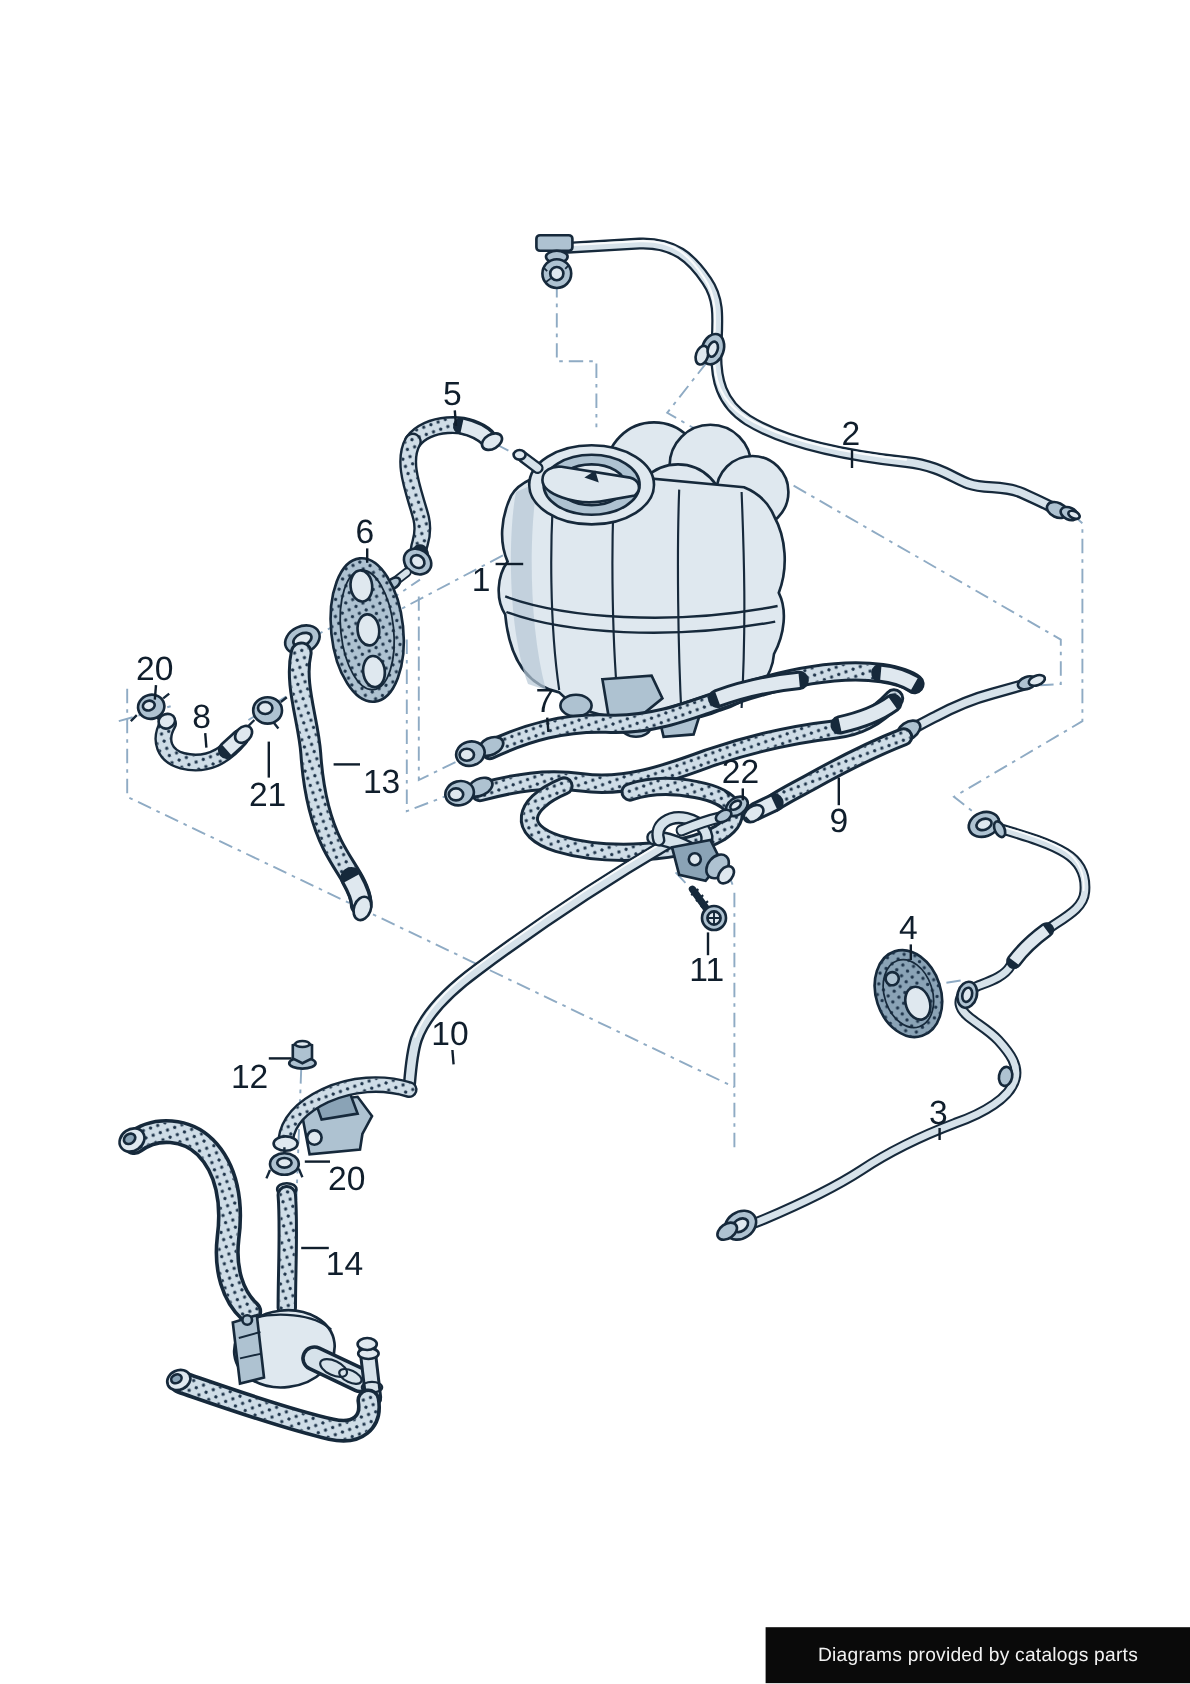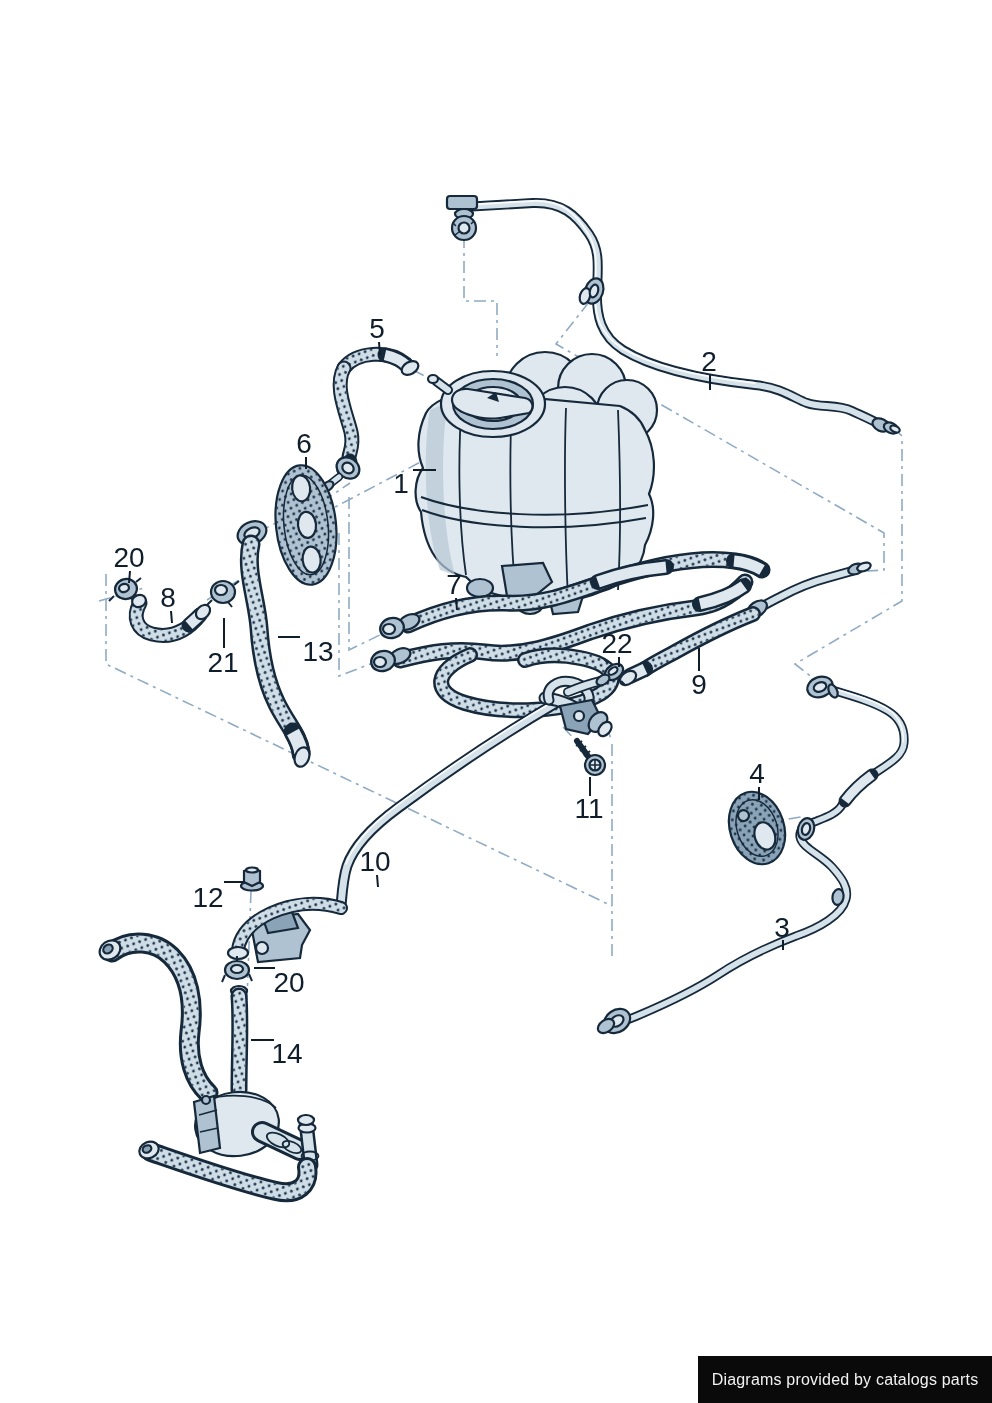--- a/index.html
+++ b/index.html
@@ -20,21 +20,21 @@
   .hs{fill:none;stroke:var(--fill-light);stroke-linecap:butt;}
   .po{fill:none;stroke:var(--outline);stroke-linecap:round;stroke-linejoin:round;}
   .pi{fill:none;stroke:var(--pipe-fill);stroke-linecap:round;stroke-linejoin:round;}
   .ph{fill:none;stroke:#ffffff;stroke-opacity:.85;stroke-linecap:round;}
   .f-lt{fill:var(--fill-light);stroke:var(--outline);stroke-width:2.2;}
   .f-md{fill:var(--fill-mid);stroke:var(--outline);stroke-width:2.2;}
   .f-dk{fill:var(--fill-dark);stroke:var(--outline);stroke-width:2.2;}
   .callout text{font-family:"Liberation Sans",sans-serif;font-size:28px;fill:var(--label-text);
                 text-anchor:middle;}
   .callout line{stroke:var(--label-text);stroke-width:2;}
-  .footer{position:absolute;right:0;bottom:0;width:294px;height:47px;background:var(--footer-bg);
+  .footer{position:absolute;right:0;bottom:0;width:354px;height:47px;background:var(--footer-bg);
           color:var(--footer-text);display:flex;align-items:center;justify-content:center;
           font-size:16px;letter-spacing:.2px;}
 </style>
 </head>
 <body>
 
 <div class="stage">
 <svg width="992" height="1403" viewBox="0 0 992 1403">
   <defs>
     <pattern id="dots" width="9" height="9" patternUnits="userSpaceOnUse" patternTransform="rotate(25)">

